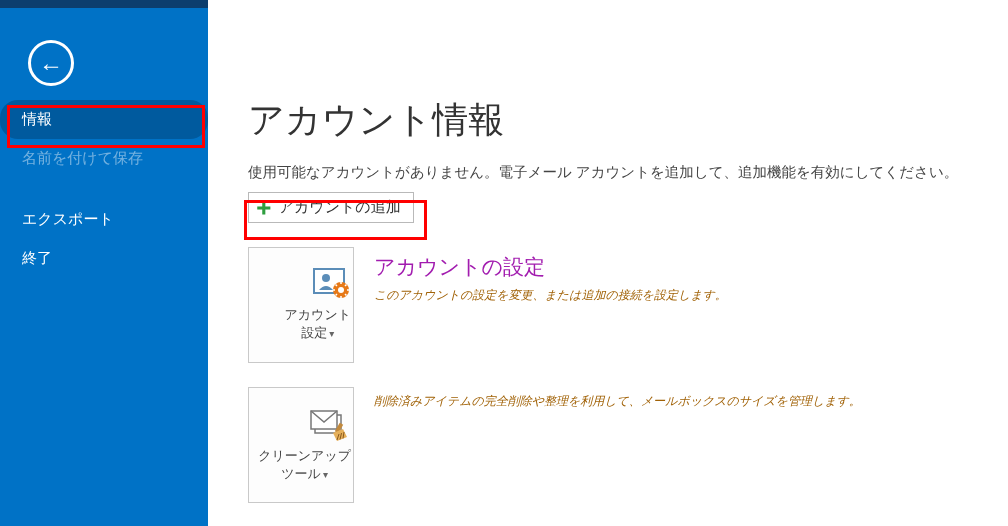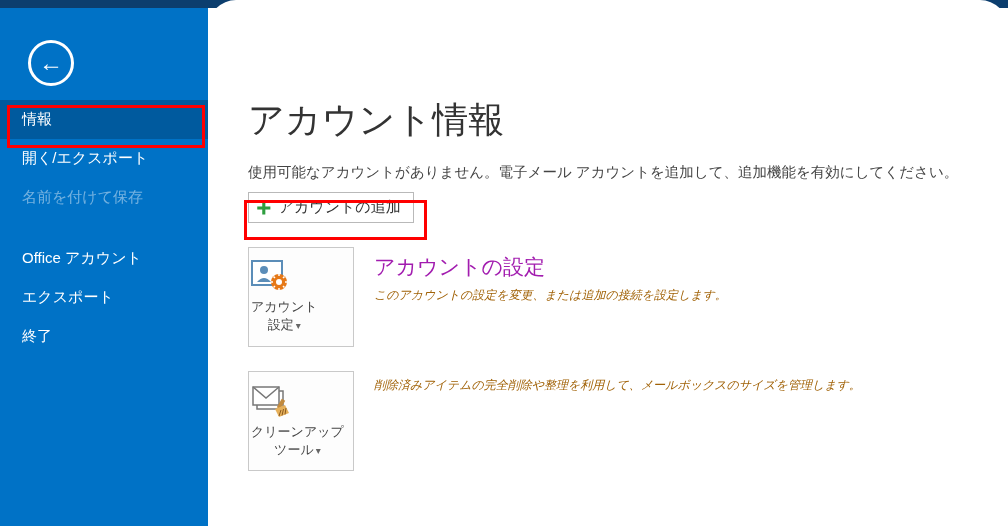--- a/index.html
+++ b/index.html
@@ -18,46 +18,47 @@
     .back-btn {
       width: 46px; height: 46px; border: 3px solid #fff; border-radius: 50%;
       display: flex; align-items: center; justify-content: center;
       margin: 32px 0 14px 28px; cursor: pointer;
     }
     .back-arrow { font-size: 24px; color: #fff; line-height: 1; }
     .nav-item {
       padding: 10px 22px;
       font-size: 15px; color: #fff; cursor: pointer;
       position: relative;
+      border-radius: 18px;
     }
     .nav-item.selected {
       background: #005a9e;
     }
     .nav-item.disabled { color: rgba(255,255,255,0.45); cursor: default; }
     .nav-group-gap { height: 22px; }
     .highlight-red {
       position: absolute; border: 3px solid #ff0000; pointer-events: none;
     }
     .highlight-info { top: 105px; left: 7px; width: 198px; height: 43px; }
     .highlight-add { top: 200px; left: 244px; width: 183px; height: 40px; }
     .main {
-      flex: 1; padding: 96px 30px 0 40px; position: relative; background: #fff; border-radius: 28px;
+      flex: 1; padding: 96px 30px 0 40px; position: relative; background: #fff;
     }
     .page-title { font-size: 36px; color: #333; font-weight: 400; margin-bottom: 18px; }
     .page-desc { font-size: 14.5px; color: #444; margin-bottom: 10px; }
     .add-account-btn {
       display: inline-flex; align-items: center; gap: 8px;
       border: 1px solid #b9b9b9; background: #fff;
       padding: 5px 12px 5px 8px; font-size: 15px; color: #333; cursor: pointer;
     }
     .plus-icon { color: #2e9e3f; font-size: 18px; font-weight: bold; line-height: 1; }
     .section { display: flex; gap: 20px; margin-top: 24px; align-items: flex-start; }
     .tile {
-      width: 106px; height: 100px; border: 1px solid #c9c9c9; background: #fdfdfd;
-      display: flex; flex-direction: column; align-items: flex-start; justify-content: center;
+      width: 106px; height: 116px; border: 1px solid #c9c9c9; background: #fdfdfd;
+      display: flex; flex-direction: column; align-items: flex-end; justify-content: center;
       cursor: pointer; padding: 6px 2px;
     }
     .tile-icon { margin-bottom: 6px; }
     .tile-label { font-size: 13px; color: #444; text-align: center; line-height: 1.4; }
     .tile-caret { font-size: 10px; color: #666; margin-left: 2px; }
     .section-text { flex: 1; padding-top: 6px; }
     .section-title { font-size: 21px; color: #a21caf; margin-bottom: 6px; font-weight: 400; }
     .section-desc { font-size: 12px; color: #a16207; font-style: italic; }
     svg { display: block; }
   </style>
@@ -68,30 +69,24 @@
   <div class="titlebar"></div>
   <div class="app-title">Outlook</div>
 
   <div class="sidebar">
     <div class="back-btn">
       <span class="back-arrow">←</span>
     </div>
     <div class="nav-item selected">
       <span>情報</span>
     </div>
-    <div class="nav-item">
-      <span>開く/エクスポート</span>
-    </div>
     <div class="nav-item disabled">
       <span>名前を付けて保存</span>
     </div>
     <div class="nav-group-gap"></div>
-    <div class="nav-item">
-      <span>Office アカウント</span>
-    </div>
     <div class="nav-item">
       <span>エクスポート</span>
     </div>
     <div class="nav-item">
       <span>終了</span>
     </div>
   </div>
 
   <div class="main">
     <h1 class="page-title">アカウント情報</h1>

